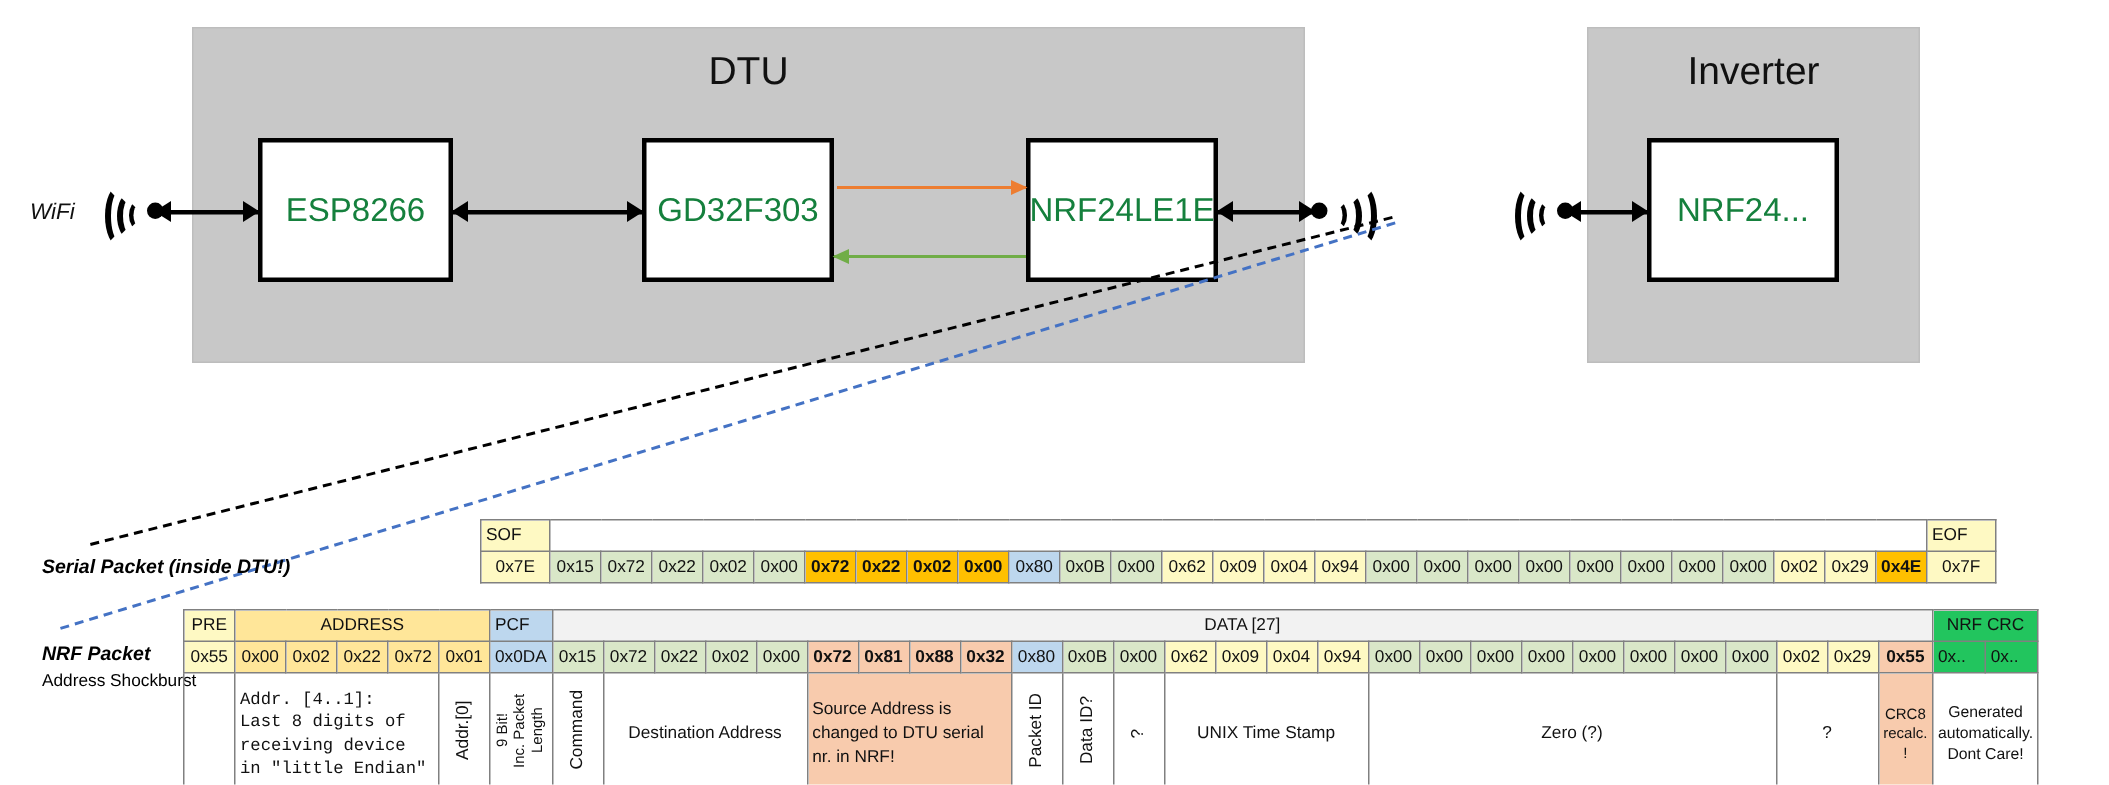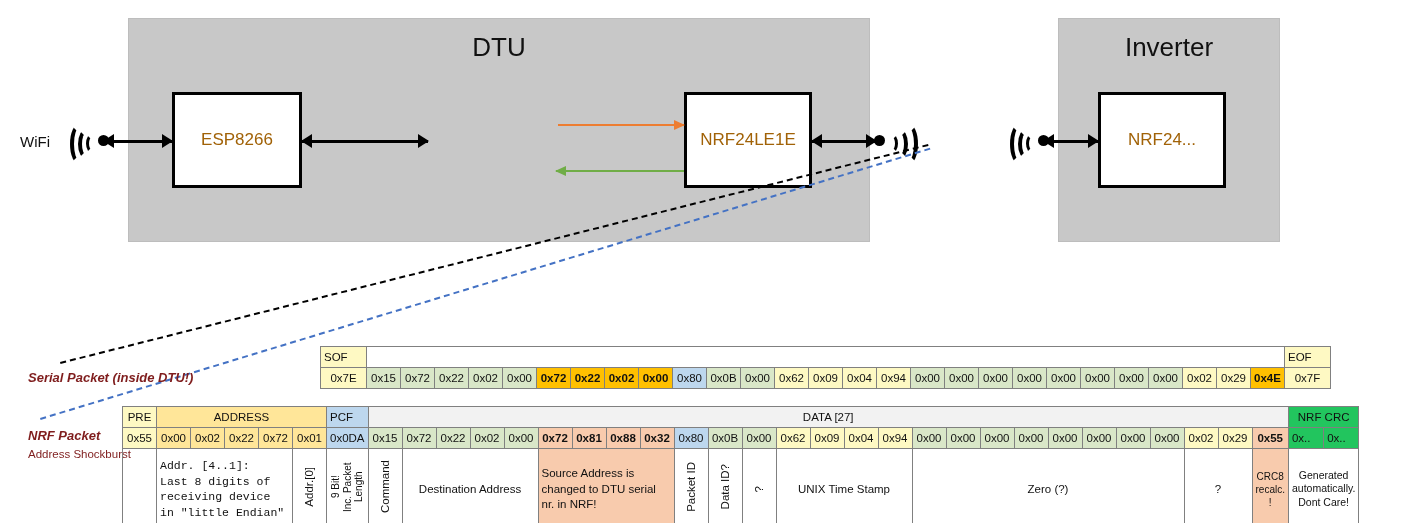--- a/index.html
+++ b/index.html
@@ -26,22 +26,22 @@
     text-align:center;
     font-size:26px;
     color:#111;
     line-height:1.1;
   }
   .chip{
     position:absolute;
     background:#ffffff;
     border:3px solid #000;
     display:flex;align-items:center;justify-content:center;
-    font-size:17px;
-    color:#a16207;
+    font-size:22px;
+    color:#15803d;
     box-sizing:border-box;
   }
 
   
   .arrow{position:absolute;height:0;}
   .arrow .shaft{
     position:absolute;left:0;top:50%;height:3px;margin-top:-1.5px;
     background:#000;
   }
   .arrow .head{
@@ -65,32 +65,32 @@
     top:50%;margin-top:-5.5px;
   }
   .antenna .wv{
     position:absolute;top:50%;border:3px solid #000;border-radius:50%;
     background:transparent;
   }
   
   .ant-left .wv{border-color:transparent;border-left-color:#000;}
   .ant-right .wv{border-color:transparent;border-right-color:#000;}
 
-  .wifi-label{position:absolute;font-size:15px;color:#111;}
+  .wifi-label{position:absolute;font-size:15px;color:#111;font-style:italic;}
 
   
   .dashline{position:absolute;transform-origin:0 0;height:0;border-top-width:2px;border-top-style:dashed;}
 
   
   #packets{position:absolute;left:0;top:340px;width:1406px;height:183px;}
 
   .rowlabel{
     position:absolute;
     font-size:12.5px;
-    color:#7f1d1d;
+    color:#000000;
     white-space:nowrap;
     text-align:right;
   }
   .rowlabel.bolditalic{font-weight:bold;font-style:italic;font-size:13px;}
 
   table.pkt{
     position:absolute;
     border-collapse:collapse;
     table-layout:fixed;
     font-size:11.5px;
@@ -144,20 +144,23 @@
   <div class="enclosure" style="left:128px;top:18px;width:740px;height:222px;">
     <div class="enclosure-title">DTU</div>
   </div>
 
   <div class="enclosure" style="left:1058px;top:18px;width:220px;height:222px;">
     <div class="enclosure-title">Inverter</div>
   </div>
 
   <div class="chip" style="left:172px;top:92px;width:130px;height:96px;">
     <span>ESP8266</span>
+  </div>
+  <div class="chip" style="left:428px;top:92px;width:128px;height:96px;">
+    <span>GD32F303</span>
   </div>
   <div class="chip" style="left:684px;top:92px;width:128px;height:96px;">
     <span>NRF24LE1E</span>
   </div>
   <div class="chip" style="left:1098px;top:92px;width:128px;height:96px;">
     <span>NRF24...</span>
   </div>
 
   <div class="wifi-label" style="left:20px;top:133px;">WiFi</div>
 

